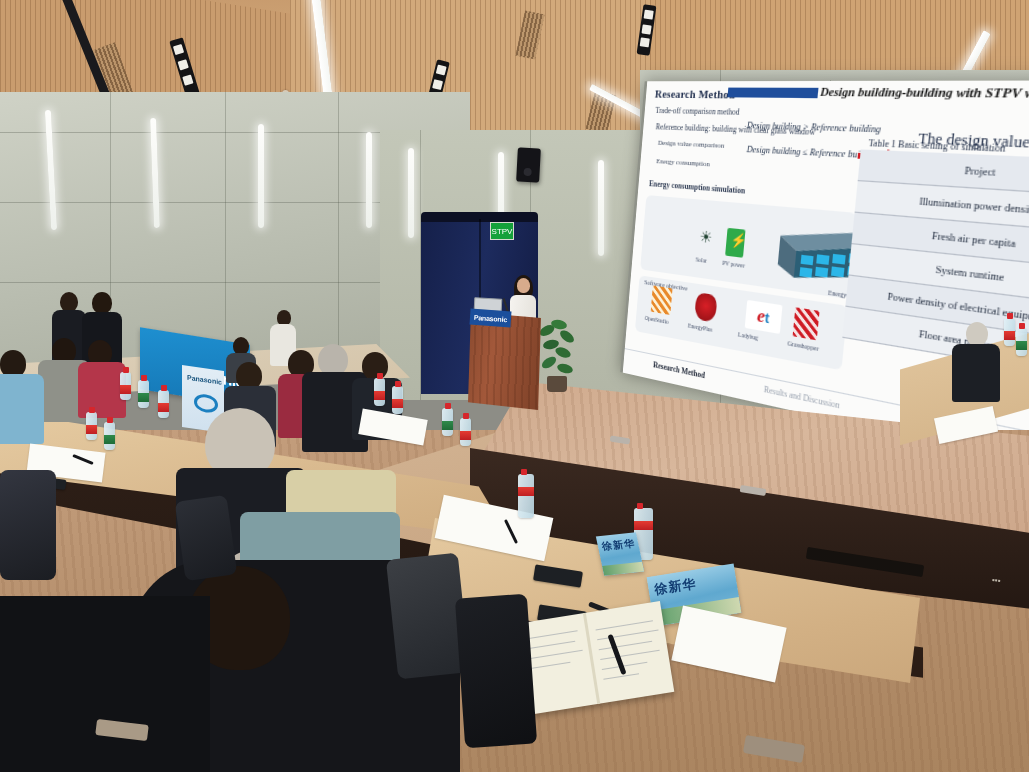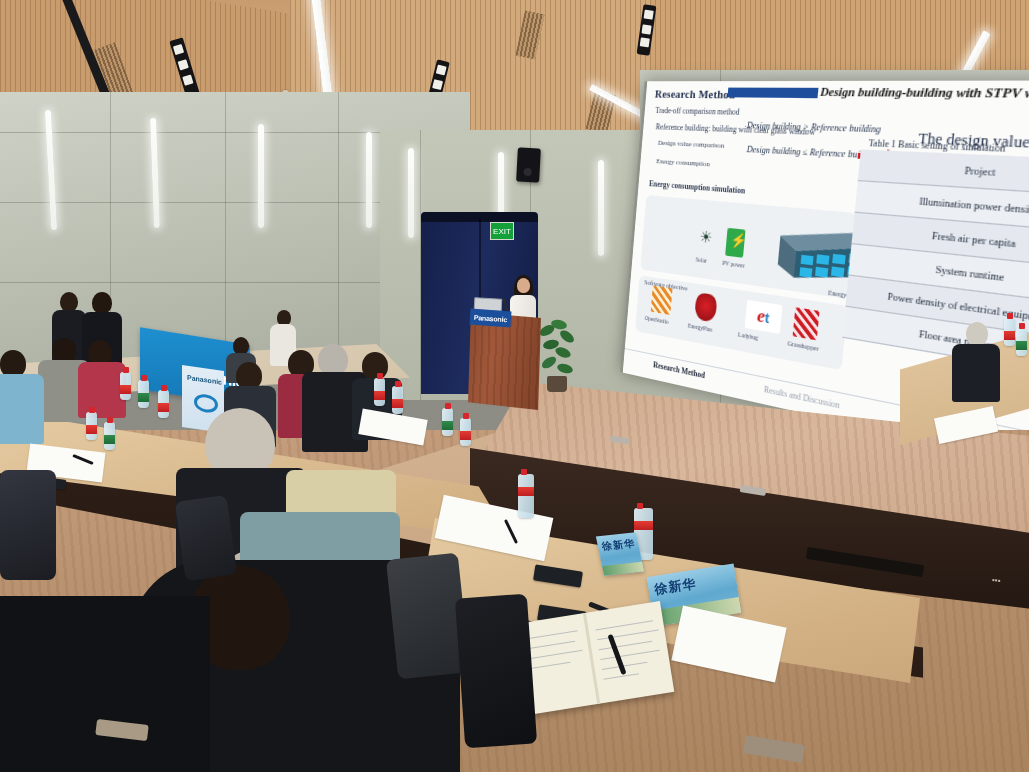--- a/index.html
+++ b/index.html
@@ -256,21 +256,21 @@
     <div class="joint" style="position:absolute;left:0;top:230px;width:389px;height:1px;background:rgba(80,85,72,.3);transform:skewY(8deg)"></div>
   </div>
 
   <div class="speaker"></div>
 
   <div class="door">
     <div class="top"></div>
     <div class="mid"></div>
   </div>
   <div class="exitsign">
-    <span>EXIT</span>
+    <span>STPV</span>
   </div>
 
   <div class="screen-wrap">
     <div class="screen">
       <div class="sl-title">Research Method</div>
       <div class="sl-titlebar"></div>
 
       <div class="sl-bullet" style="left:12px;top:24px">Trade-off comparison method</div>
       <div class="sl-bullet" style="left:14px;top:40px">Reference building: building with clear glass window</div>
       <div class="sl-sub" style="left:18px;top:56px">Design value comparison</div>

